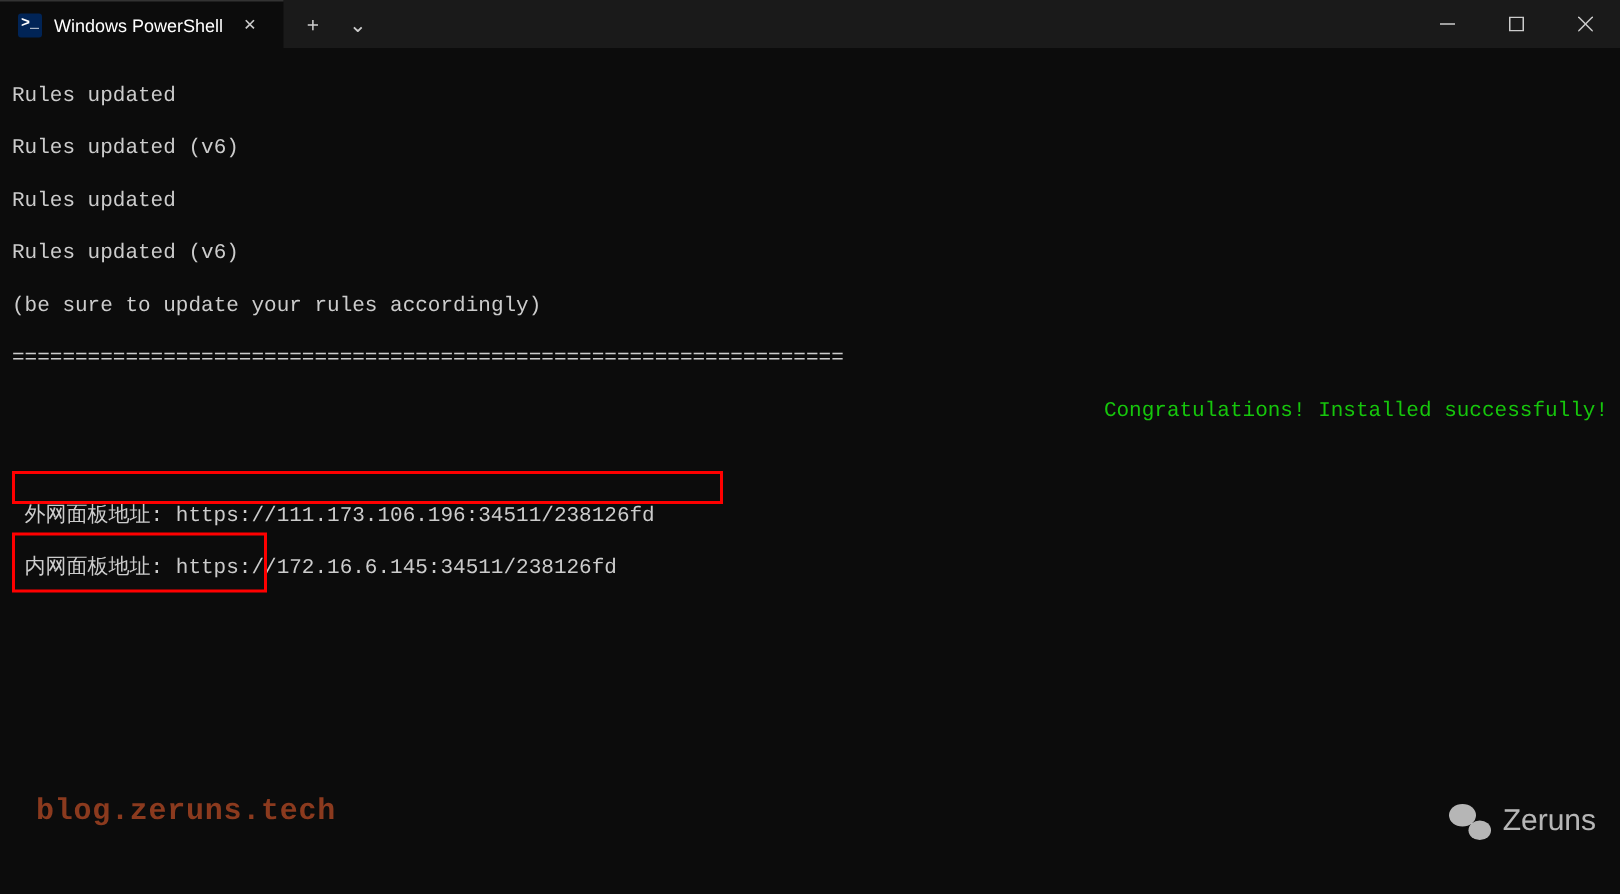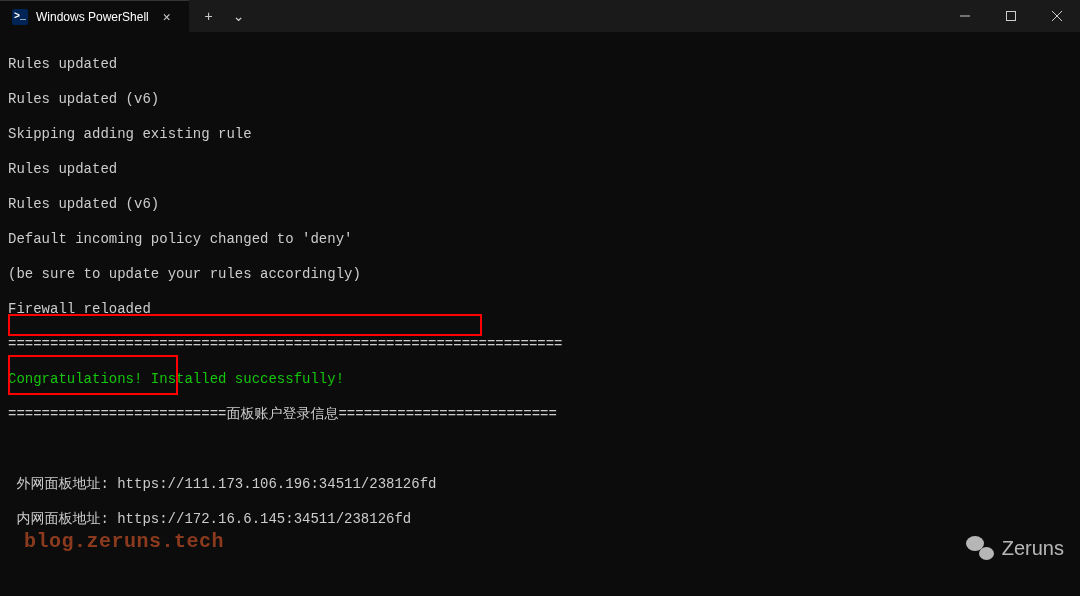--- a/index.html
+++ b/index.html
@@ -83,21 +83,21 @@
       cursor: pointer;
       font-family: 'Segoe UI', sans-serif;
     }
     .win-btn svg { width: 10px; height: 10px; }
     .terminal {
       padding: 6px 8px;
       line-height: 1.25;
       white-space: pre-wrap;
       word-break: break-all;
     }
-    .green { color: #16c60c; }
+    .green { color: #16c60c; text-align: right; }
     .red-box1 {
       position: absolute;
       border: 2px solid #ff0000;
       left: 8px;
       top: 314px;
       width: 474px;
       height: 22px;
       pointer-events: none;
     }
     .red-box2 {
@@ -107,21 +107,20 @@
       top: 355px;
       width: 170px;
       height: 40px;
       pointer-events: none;
     }
     .watermark {
       position: absolute;
       right: 16px;
       bottom: 36px;
       display: flex;
-      align-items: center;
       gap: 8px;
       color: rgba(255,255,255,0.7);
       font-family: 'Segoe UI', sans-serif;
       font-size: 20px;
     }
     .wechat-icon {
       width: 28px;
       height: 24px;
       position: relative;
     }
@@ -183,29 +182,25 @@
           <line x1="0" y1="0" x2="10" y2="10" stroke="#ccc" stroke-width="1"></line>
           <line x1="10" y1="0" x2="0" y2="10" stroke="#ccc" stroke-width="1"></line>
         </svg>
     </div>
   </div>
 </div>
 
 <div class="terminal">
 <div>Rules updated</div>
 <div>Rules updated (v6)</div>
-<div>Skipping adding existing rule</div>
 <div>Rules updated</div>
 <div>Rules updated (v6)</div>
-<div>Default incoming policy changed to 'deny'</div>
 <div>(be sure to update your rules accordingly)</div>
-<div>Firewall reloaded</div>
 <div>==================================================================</div>
 <div class="green">Congratulations! Installed successfully!</div>
-<div>==========================面板账户登录信息==========================</div>
 <div> </div>
 <div> 外网面板地址: https://111.173.106.196:34511/238126fd</div>
 <div> 内网面板地址: https://172.16.6.145:34511/238126fd</div>
 
 
 
 
 
 
 

